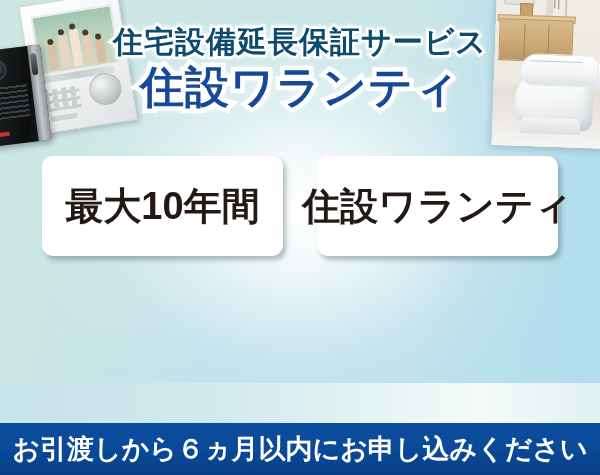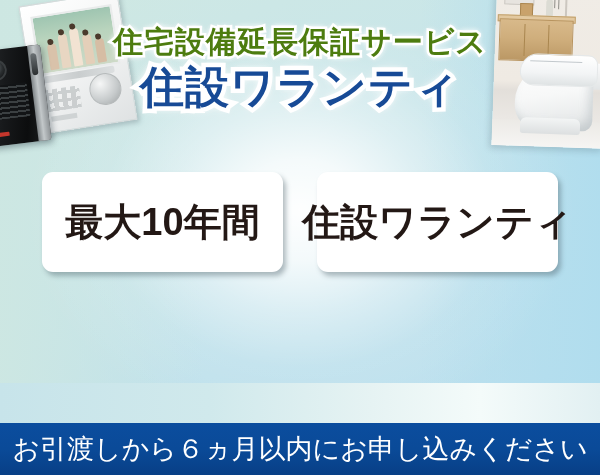--- a/index.html
+++ b/index.html
@@ -286,21 +286,21 @@
     width: 600px; height: 150px;
   }
   .subtitle {
     position: absolute;
     left: 0; top: 22px;
     width: 600px;
     text-align: center;
     font-size: 30px;
     font-weight: bold;
     letter-spacing: 1px;
-    color: #4d7c0f;
+    color: #0c4a6e;
     -webkit-text-stroke: 5px #ffffff;
     paint-order: stroke fill;
     text-shadow:
        0 0 6px #ffffff, 0 0 6px #ffffff, 0 0 9px #ffffff;
     white-space: nowrap;
   }
   .maintitle {
     position: absolute;
     left: 0; top: 58px;
     width: 600px;
@@ -312,21 +312,21 @@
     -webkit-text-stroke: 9px #ffffff;
     paint-order: stroke fill;
     text-shadow:
        0 0 8px #ffffff, 0 0 8px #ffffff, 0 0 14px rgba(255,255,255,.95);
     white-space: nowrap;
   }
 
   
   .boxes {
     position: absolute;
-    left: 42px; top: 172px;
+    left: 42px; top: 156px;
     width: 516px;
     display: grid;
     grid-template-columns: 241px 241px;
     grid-template-rows: 100px 100px;
     column-gap: 34px;
     row-gap: 20px;
   }
   .fbox {
     background: #ffffff;
     border-radius: 11px;
@@ -348,21 +348,21 @@
     position: absolute;
     left: 0; bottom: 0;
     width: 600px; height: 52px;
     background: linear-gradient(180deg,#0b4d9e 0%, #0a4a98 50%, #083f86 100%);
     display: flex;
     align-items: center;
     justify-content: center;
   }
   .cta span {
     font-size: 27px;
-    font-weight: normal;
+    font-weight: bold;
     color: #ffffff;
     letter-spacing: 0px;
     white-space: nowrap;
   }
 </style>
 </head>
 <body>
 
 <div id="banner">
 

